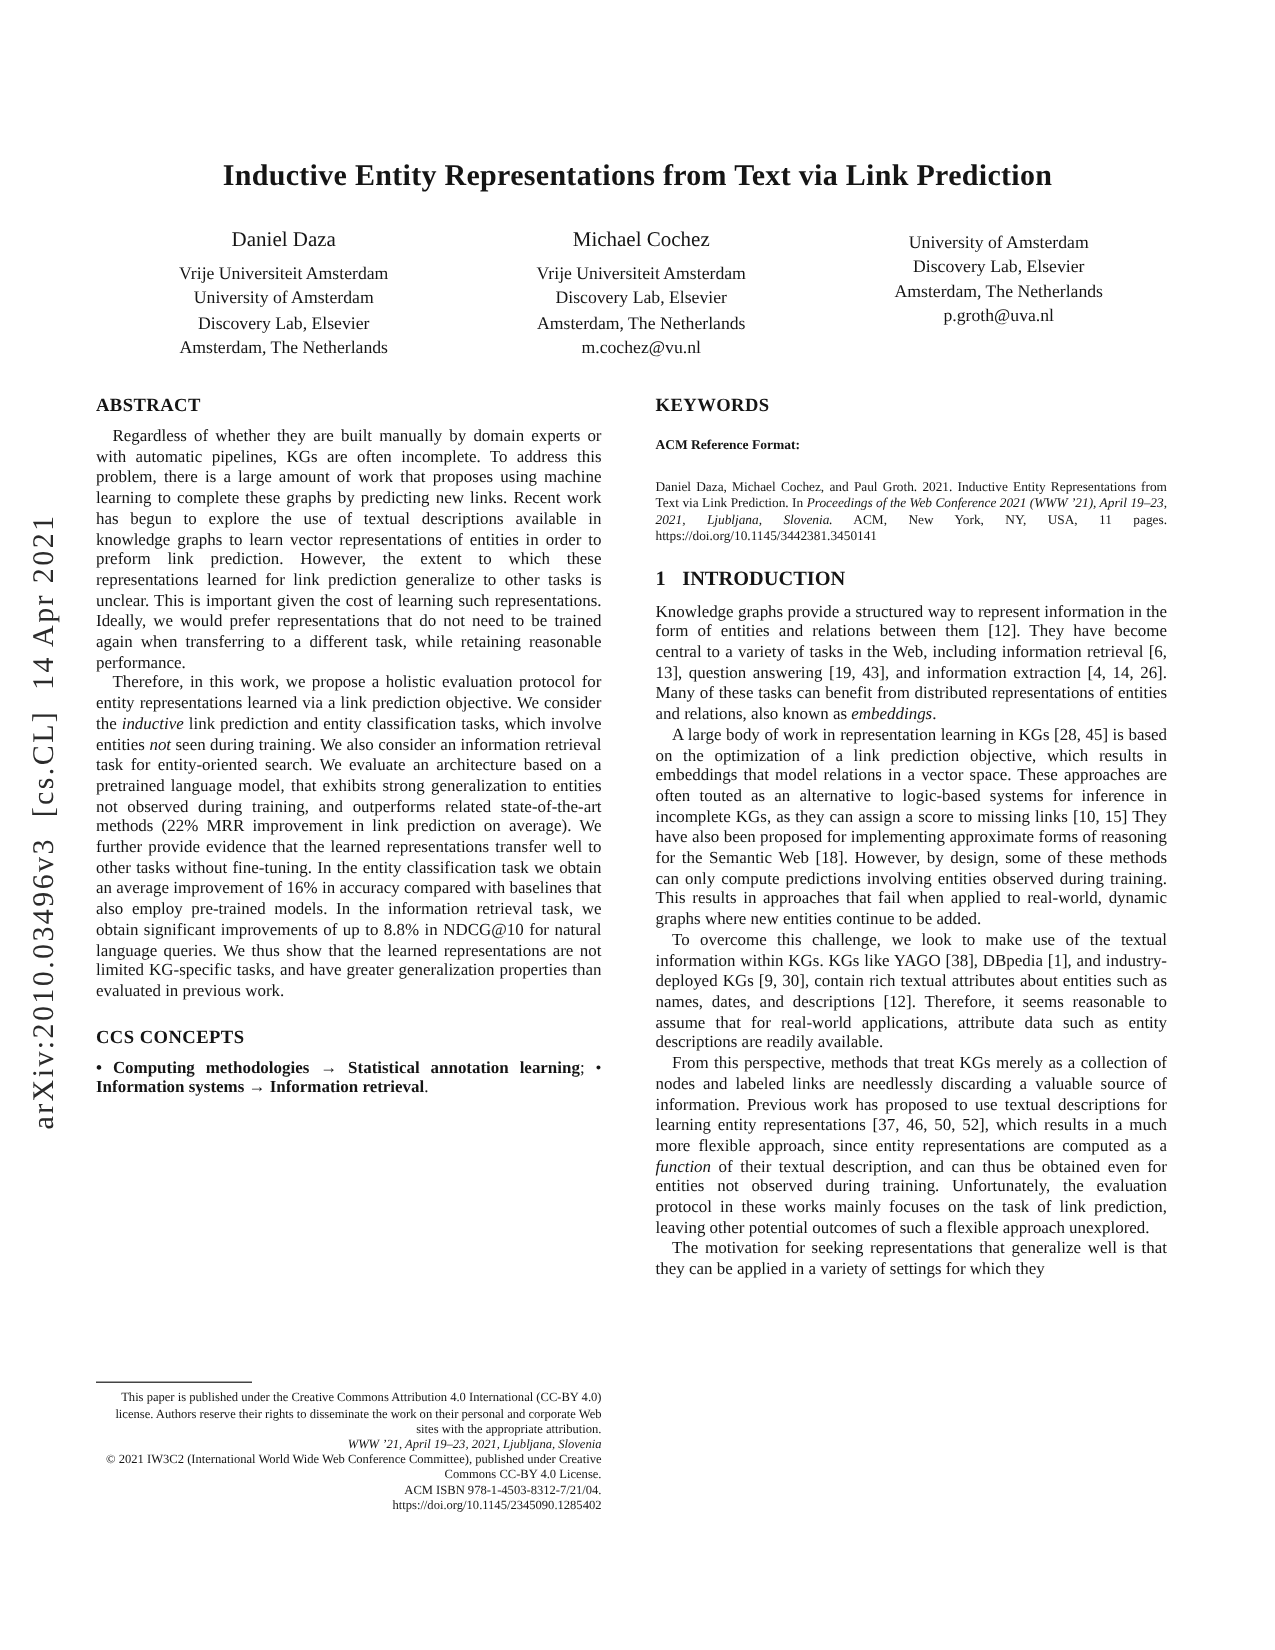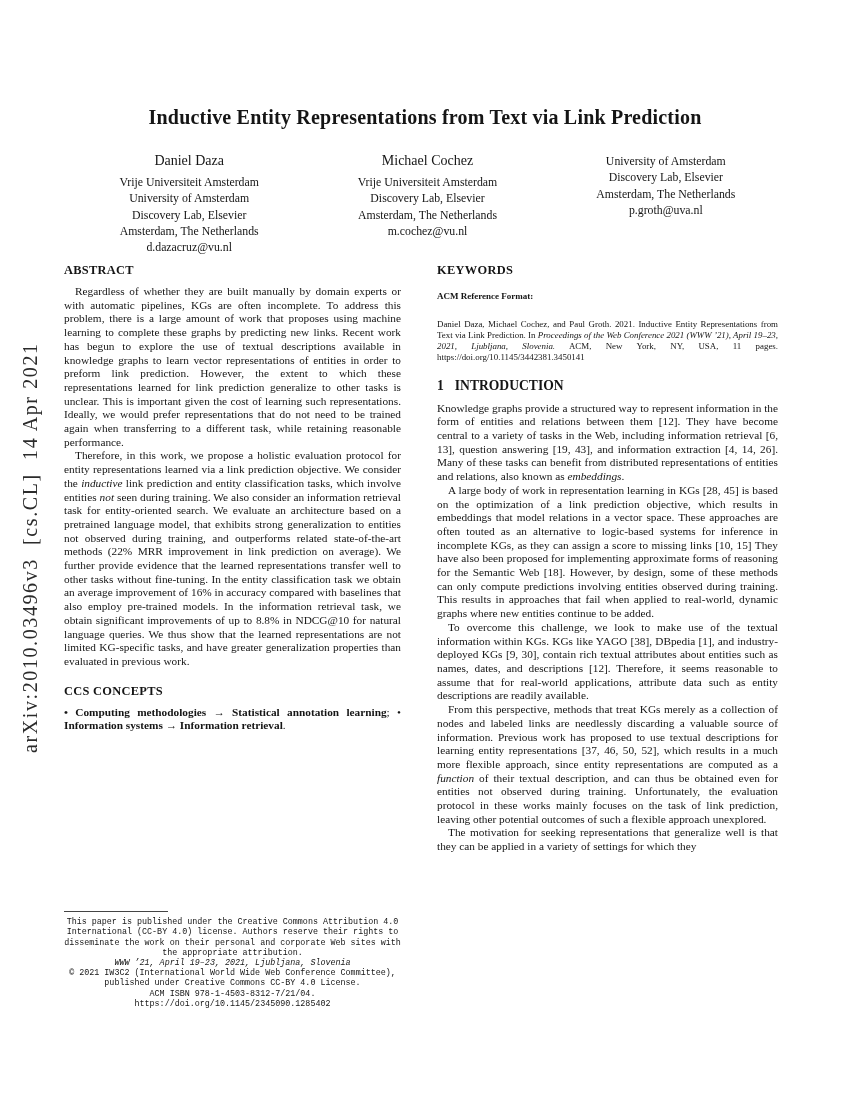--- a/index.html
+++ b/index.html
@@ -51,40 +51,39 @@
   
   .acm-ref-head { font-size:9px; font-weight:bold; margin:13px 0 18px; }
   p.small {
     font-size:8.9px; line-height:10.9px; text-align:justify;
     hyphens:auto; -webkit-hyphens:auto;
   }
 
   
   .footnote { position:absolute; left:0; bottom:2px; width:100%; }
   .footnote-rule { width:104px; border-top:1px solid #444; margin-bottom:5px; }
-  .footnote p { font-size:8.4px; line-height:10.2px; text-align:center;font-family:Liberation Mono, monospace; }
+  .footnote p { font-size:8.4px; line-height:10.2px; text-align:right; }
   .footnote p.it { font-style:italic; }
 </style>
 </head>
 <body>
 
 <div class="page">
 
   <div class="arxiv-side">arXiv:2010.03496v3  [cs.CL]  14 Apr 2021</div>
 
   <h1 class="title">Inductive Entity Representations from Text via Link Prediction</h1>
 
   <div class="authors">
     <div class="author">
       <div class="author-name">Daniel Daza</div>
       <div class="author-line">Vrije Universiteit Amsterdam</div>
       <div class="author-line">University of Amsterdam</div>
       <div class="author-line">Discovery Lab, Elsevier</div>
       <div class="author-line">Amsterdam, The Netherlands</div>
-      <div class="author-email">d.dazacruz@vu.nl</div>
     </div>
     <div class="author">
       <div class="author-name">Michael Cochez</div>
       <div class="author-line">Vrije Universiteit Amsterdam</div>
       <div class="author-line">Discovery Lab, Elsevier</div>
       <div class="author-line">Amsterdam, The Netherlands</div>
       <div class="author-email">m.cochez@vu.nl</div>
     </div>
     <div class="author">
       <div class="author-line">University of Amsterdam</div>

